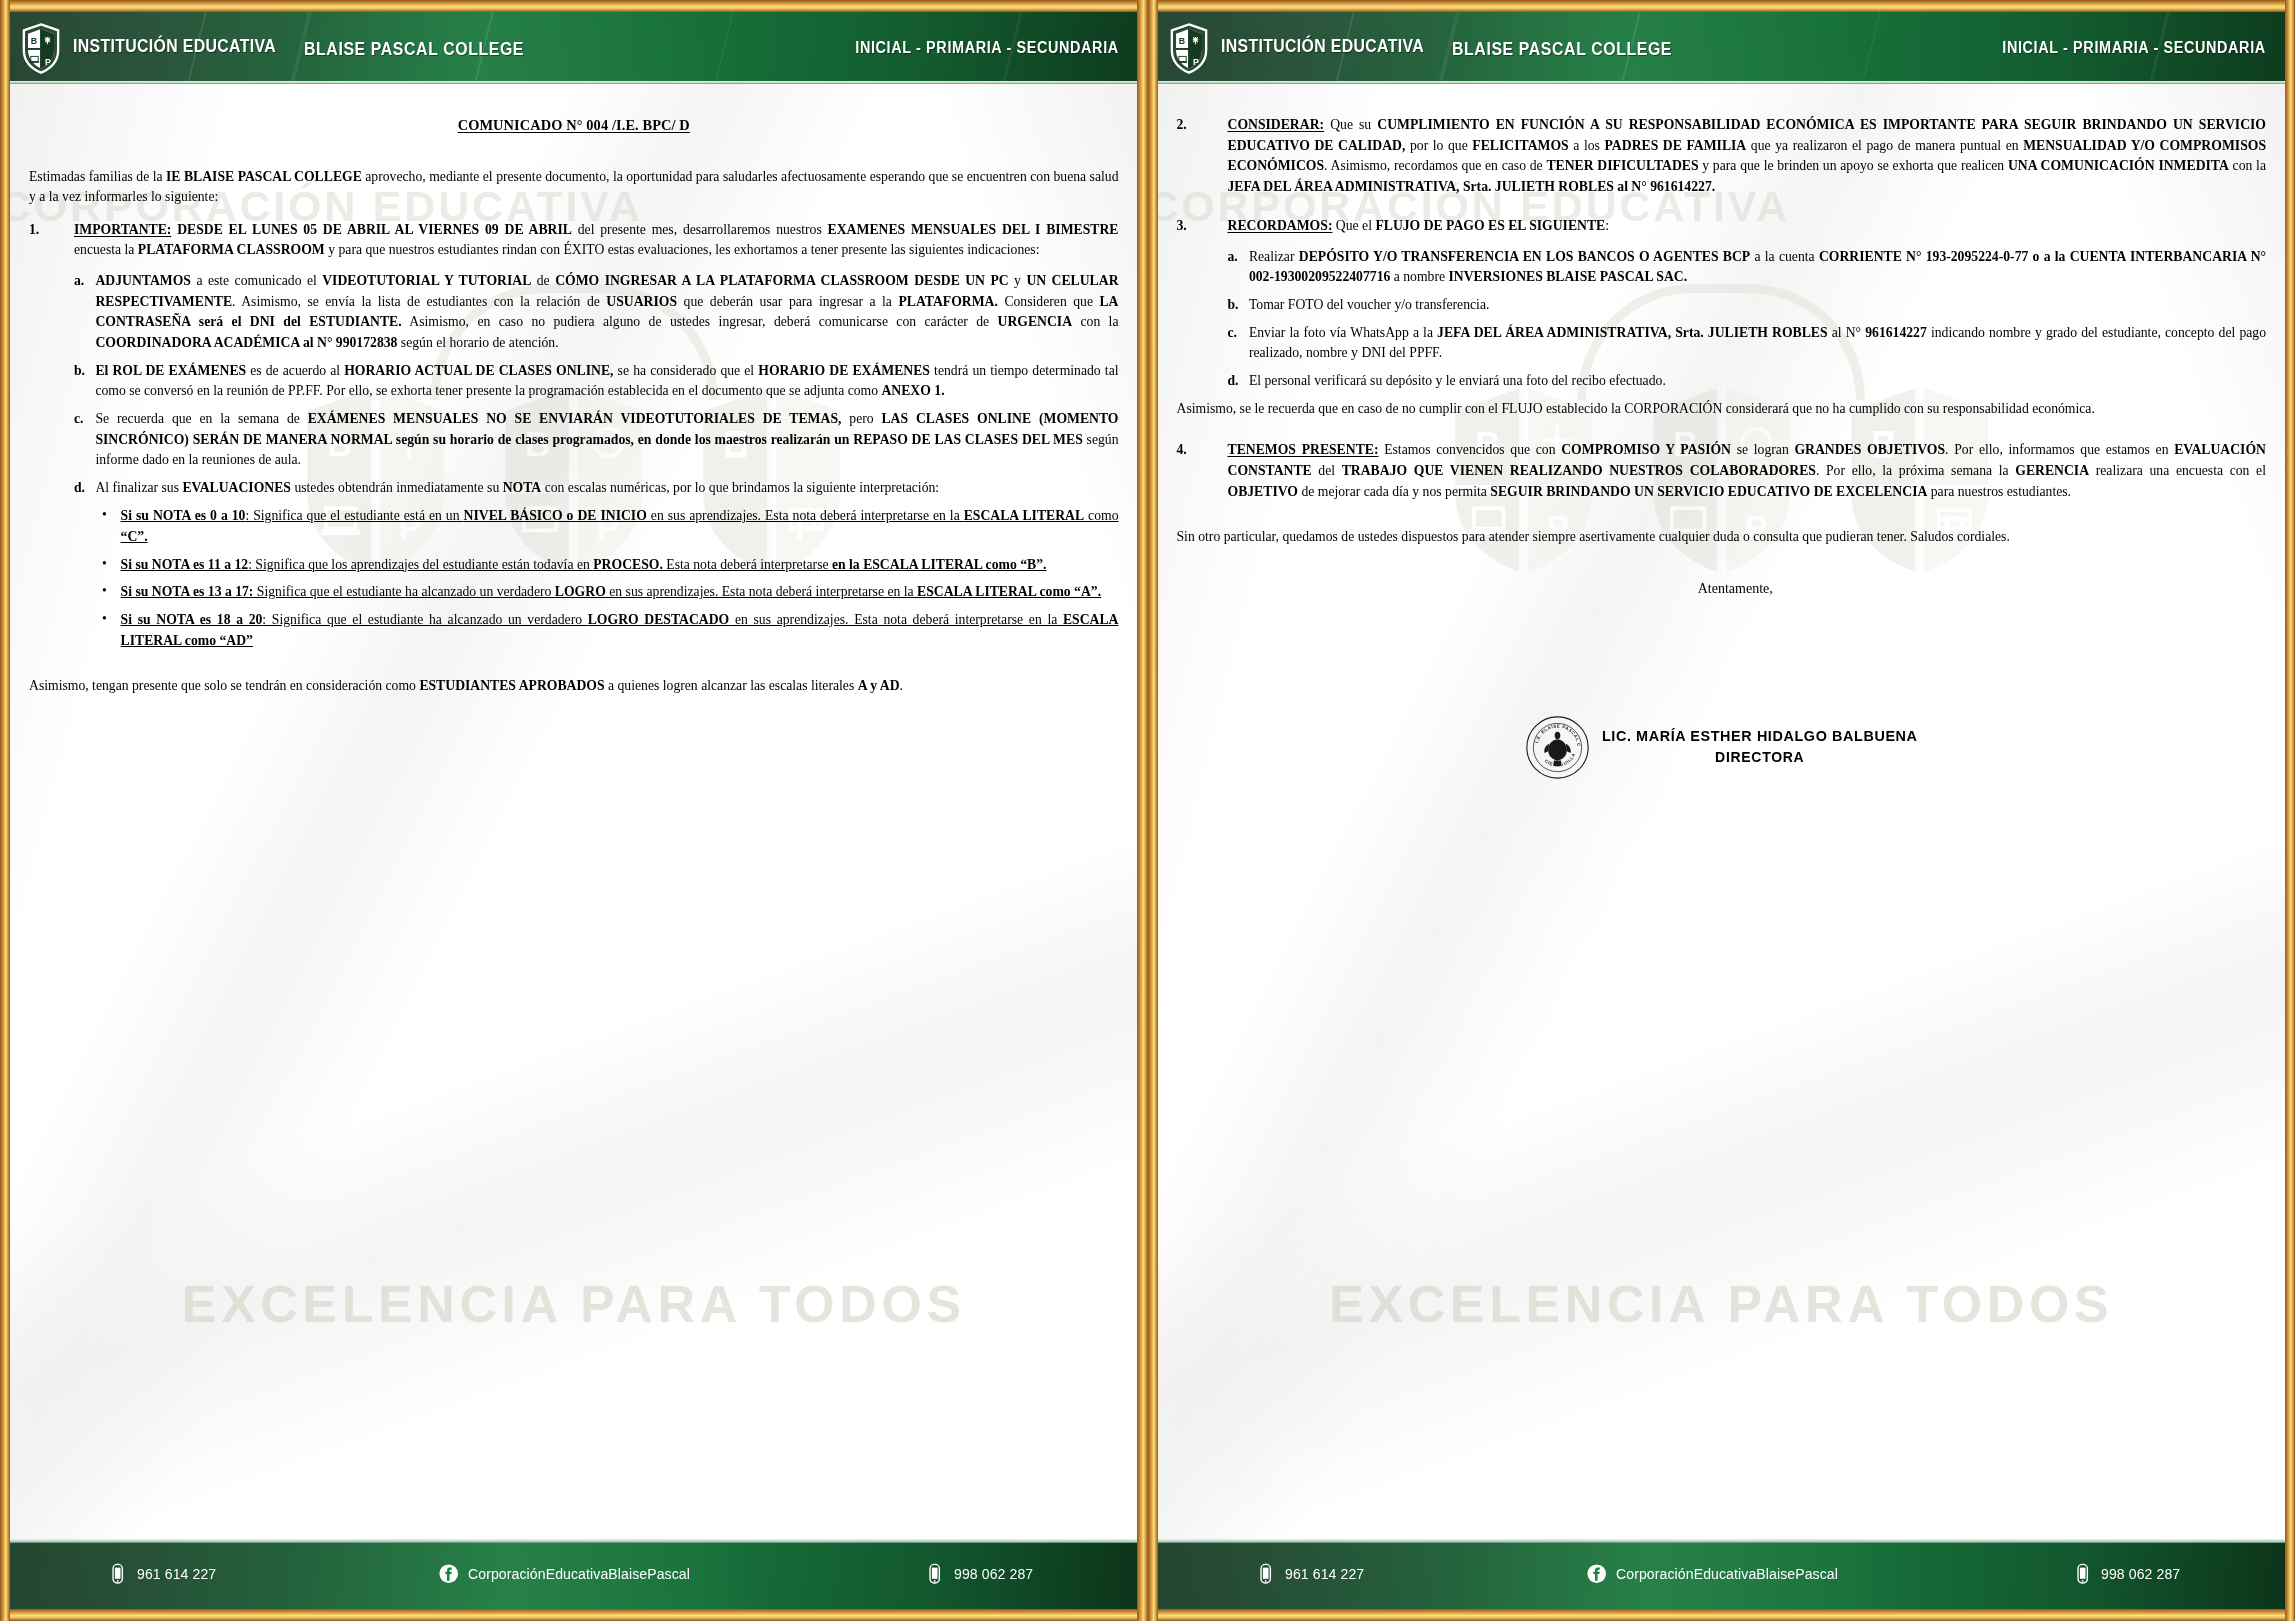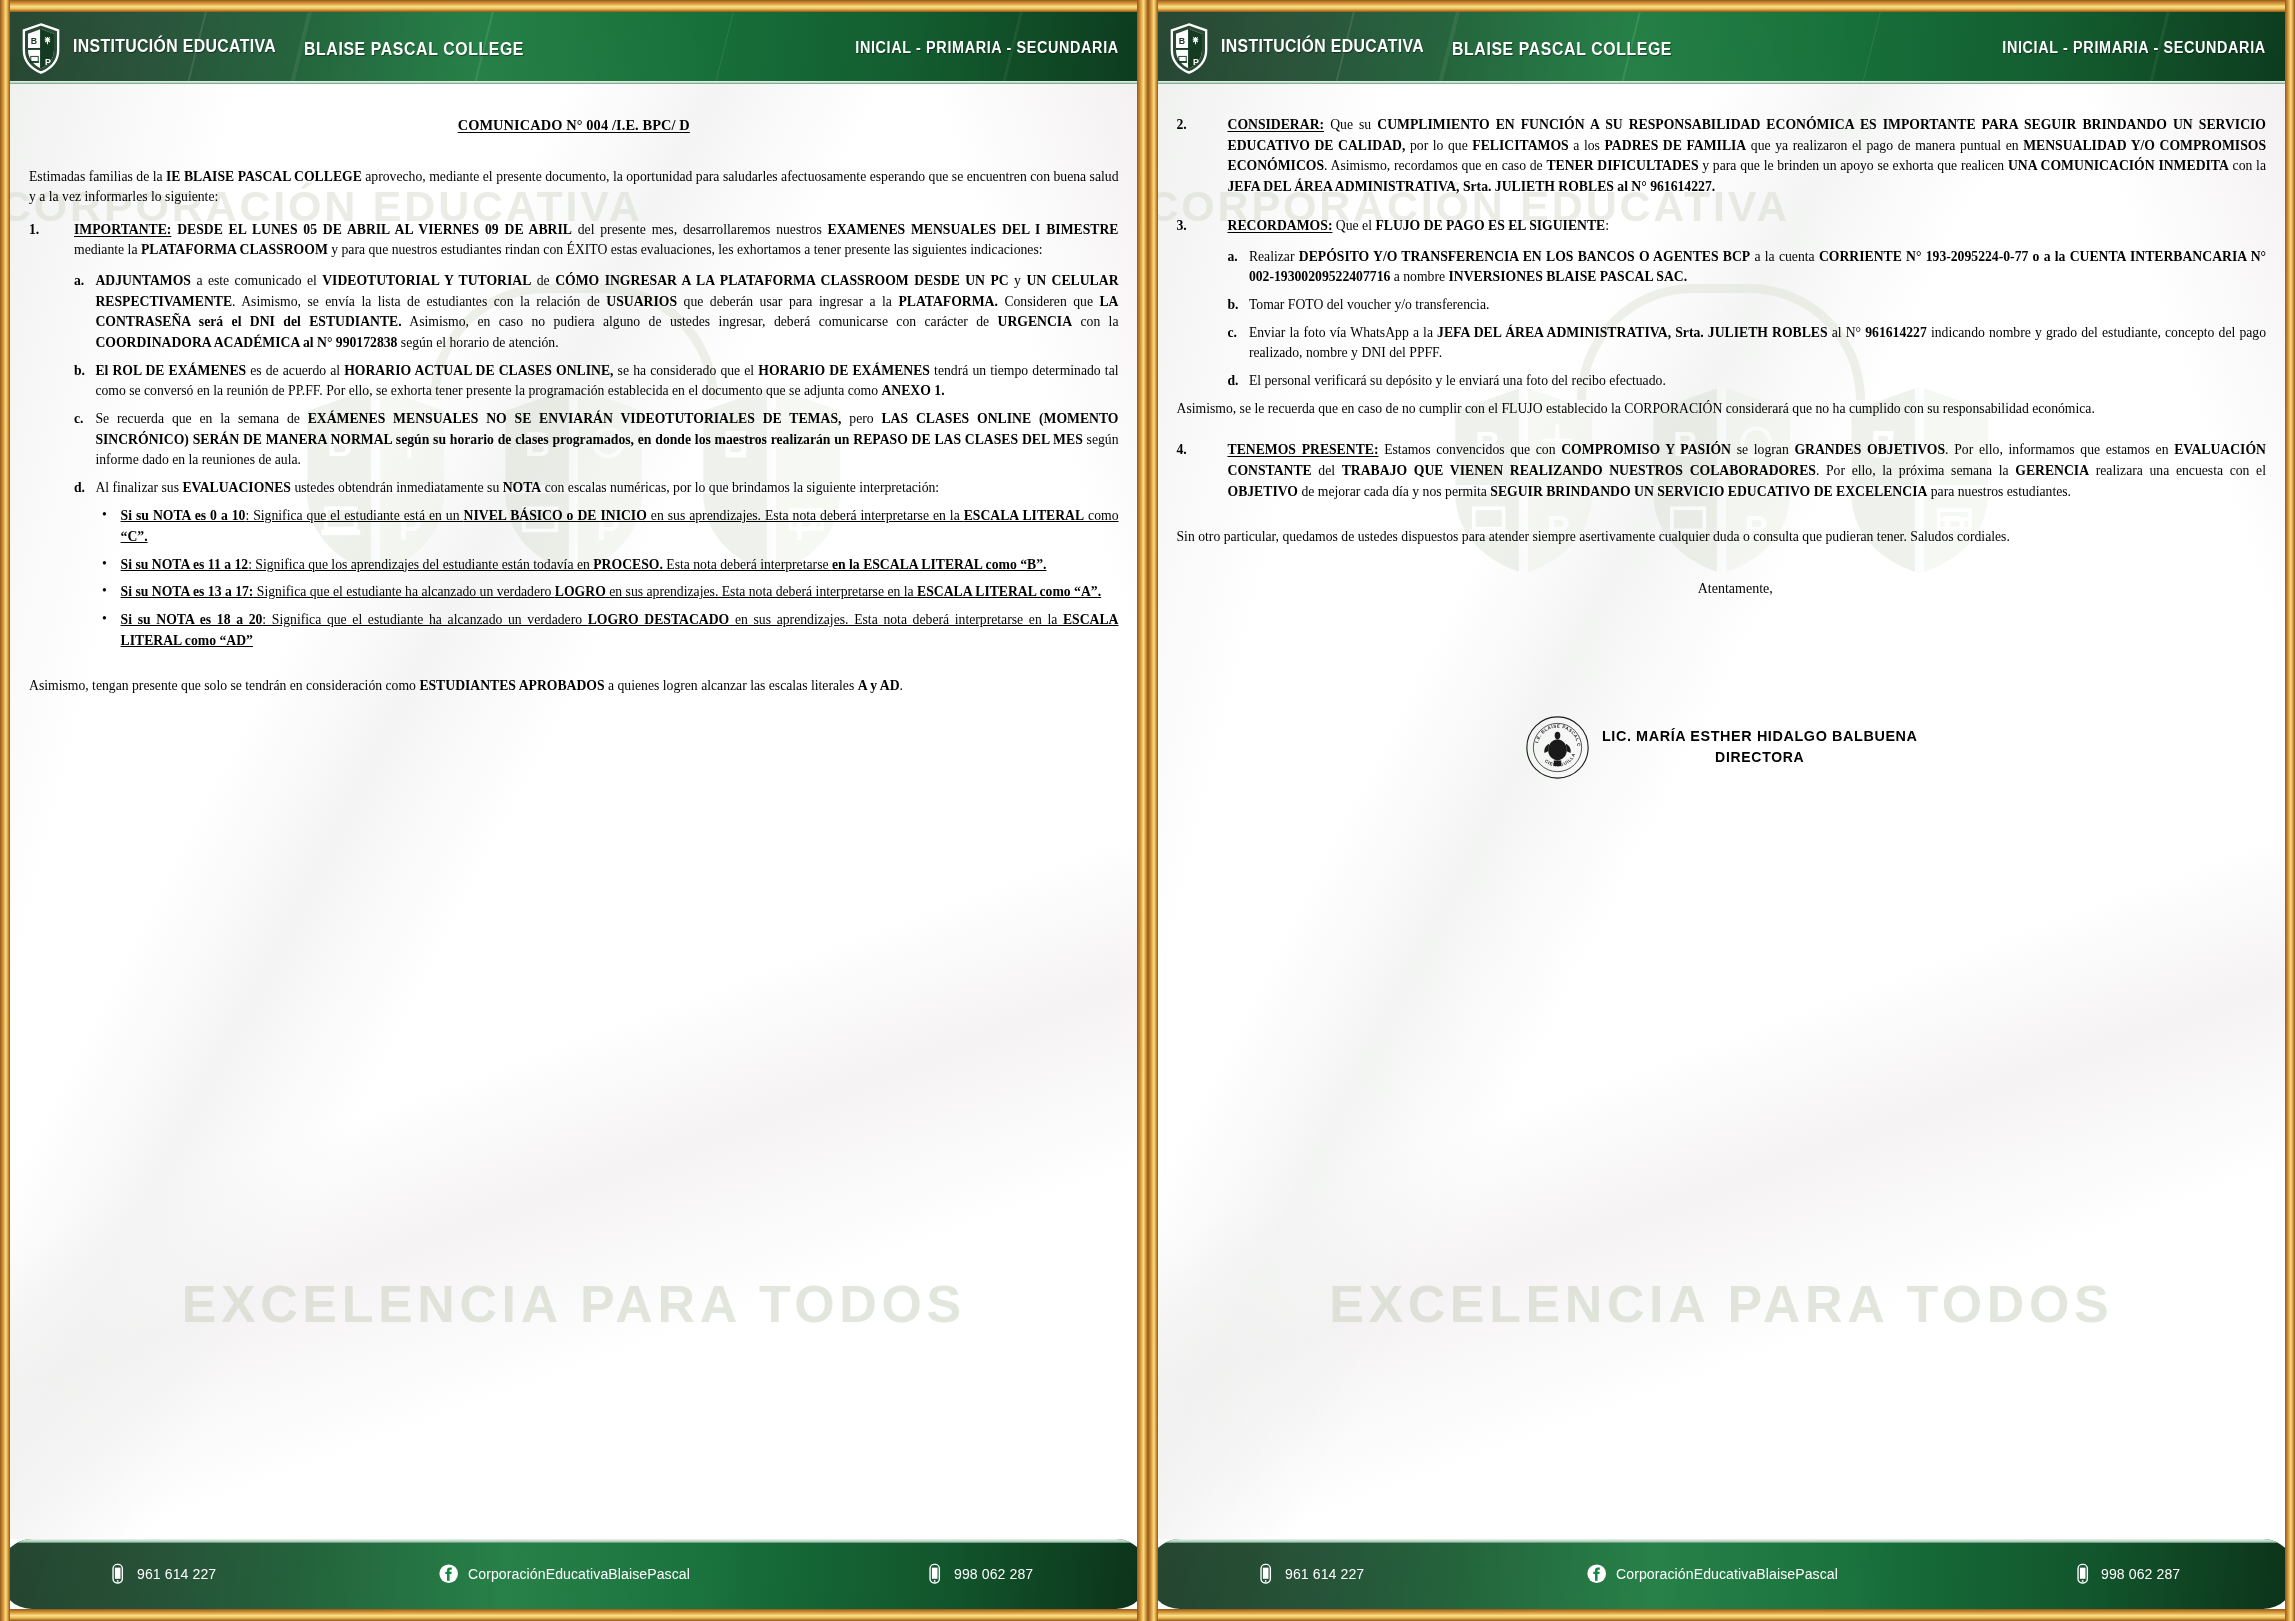--- a/index.html
+++ b/index.html
@@ -352,21 +352,20 @@
     width: 100%;
     background:
       linear-gradient(115deg, rgba(255,255,255,0.06) 0%, rgba(255,255,255,0) 26%),
       linear-gradient(80deg,  rgba(255,255,255,0.05) 45%, rgba(255,255,255,0) 66%),
       linear-gradient(95deg, #0c2f18 0%, #16482a 16%, #1b7a3e 44%,
                               #17703a 62%, #12562d 82%, #0c3219 100%);
     display: flex;
     align-items: center;
     justify-content: space-around;
     overflow: hidden;
-    border-radius: 32px;
   }
   .footer::before {
     content: "";
     position: absolute;
     left: 0; right: 0; top: 0;
     height: 3.7px;
     background: linear-gradient(180deg, #e9f3ec 0%, #b8d3c1 58%, #4f8d66 100%);
   }
   .foot-item {
     display: flex;
@@ -481,21 +480,21 @@
         <div class="doc-title">COMUNICADO N° 004 /I.E. BPC/ D</div>
 
 
         <p class="para">
           <span>Estimadas familias de la </span><b>IE BLAISE PASCAL COLLEGE</b><span> aprovecho, mediante el presente documento, la oportunidad para saludarles afectuosamente esperando que se encuentren con buena salud y a la vez informarles lo siguiente:</span>
         </p>
 
         <div class="num-item">
           <div class="num-marker">1.</div>
           <div class="num-body">
-            <span class="u">IMPORTANTE:</span><b> DESDE EL LUNES 05 DE ABRIL AL VIERNES 09 DE ABRIL</b><span> del presente mes, desarrollaremos nuestros </span><b>EXAMENES MENSUALES DEL I BIMESTRE</b><span> mediante la </span><b>PLATAFORMA CLASSROOM</b><span> y para que nuestros estudiantes rindan con ÉXITO estas evaluaciones, les exhortamos a tener presente las siguientes indicaciones:</span>
+            <span class="u">IMPORTANTE:</span><b> DESDE EL LUNES 05 DE ABRIL AL VIERNES 09 DE ABRIL</b><span> del presente mes, desarrollaremos nuestros </span><b>EXAMENES MENSUALES DEL I BIMESTRE</b><span> encuesta la </span><b>PLATAFORMA CLASSROOM</b><span> y para que nuestros estudiantes rindan con ÉXITO estas evaluaciones, les exhortamos a tener presente las siguientes indicaciones:</span>
           </div>
         </div>
 
         <div class="letter-item">
           <div class="letter-marker">a.</div>
           <div class="letter-body">
             <b>ADJUNTAMOS</b><span> a este comunicado el </span><b>VIDEOTUTORIAL Y TUTORIAL</b><span> de </span><b>CÓMO INGRESAR A LA PLATAFORMA CLASSROOM DESDE UN PC</b><span> y </span><b>UN CELULAR RESPECTIVAMENTE</b><span>. Asimismo, se envía la lista de estudiantes con la relación de </span><b>USUARIOS</b><span> que deberán usar para ingresar a la </span><b>PLATAFORMA.</b><span> Consideren que </span><b>LA CONTRASEÑA será el DNI del ESTUDIANTE.</b><span> Asimismo, en caso no pudiera alguno de ustedes ingresar, deberá comunicarse con carácter de </span><b>URGENCIA</b><span> con la </span><b>COORDINADORA ACADÉMICA al N° 990172838</b><span> según el horario de atención.</span>
           </div>
         </div>
 

